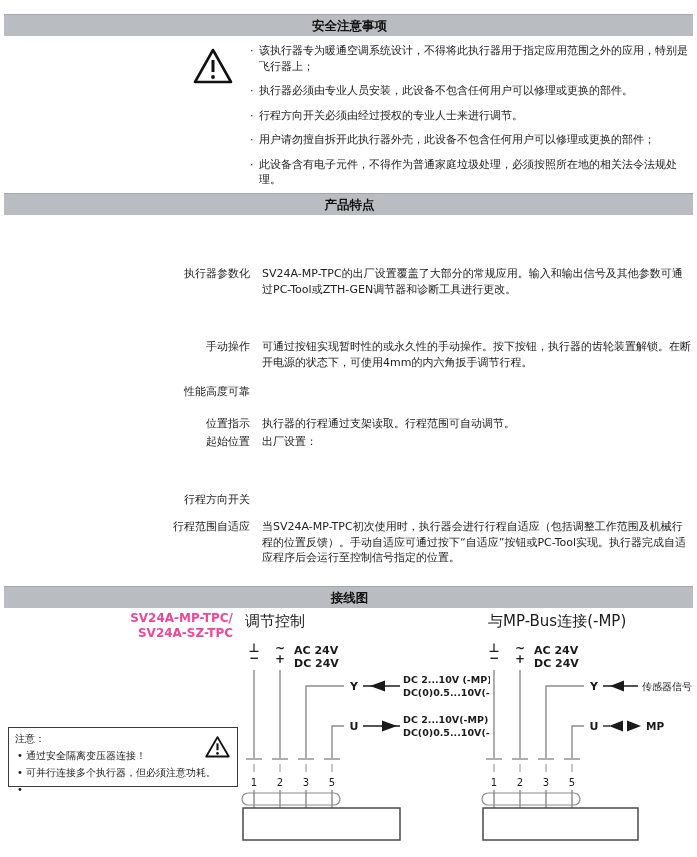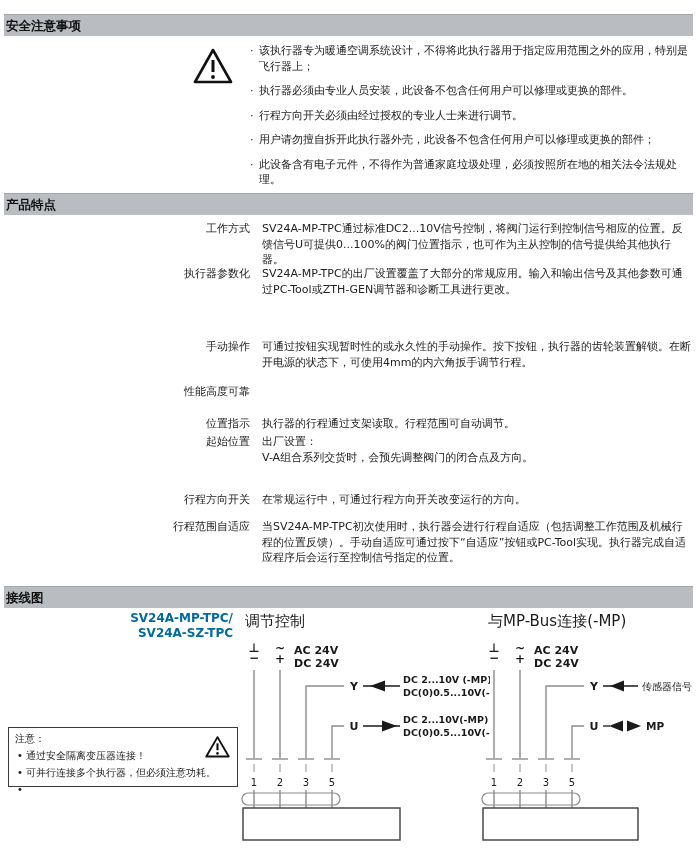--- a/index.html
+++ b/index.html
@@ -1,29 +1,29 @@
 <!DOCTYPE html>
 <html><head>
 <meta charset="utf-8">
 <style>
   html,body{margin:0;padding:0;background:#fff;}
   .page{position:relative;width:697px;height:857px;background:#fff;overflow:hidden;
         font-family:"DejaVu Sans",sans-serif;color:#222;}
   .bar{position:absolute;left:4px;width:689px;height:22px;background:#b9bdc1;
        border-top:1px solid #a3a7ab;box-sizing:border-box;}
-  .bar span{display:block;font-weight:bold;font-size:12.5px;line-height:21px;padding-left:2px;color:#111;}
+  .bar span{display:block;font-weight:bold;font-size:12.5px;line-height:21px;padding-left:2px;color:#111;text-align:center;}
   .warn-tri{position:absolute;left:193px;top:47px;}
   .blist{position:absolute;left:249px;top:43px;width:447px;}
   .bitem{position:relative;padding-left:10px;margin-bottom:9px;font-size:11px;line-height:15.5px;}
   .bmark{position:absolute;left:1px;top:0;}
   .frow{position:absolute;left:0;width:697px;font-size:11px;line-height:15.5px;}
   .flabel{position:absolute;left:0;top:0;width:250px;text-align:right;color:#1c1c1c;}
   .ftext{margin-left:262px;width:430px;}
   .model{position:absolute;left:88px;top:611px;width:145px;text-align:right;
-         font-weight:bold;font-size:12px;line-height:15px;color:#0369a1;}
+         font-weight:bold;font-size:12px;line-height:15px;color:#ec4899;}
   .dsub{position:absolute;top:612px;font-size:15px;color:#1c1c1c;}
   .dsvg{position:absolute;top:630px;}
   .notebox{position:absolute;left:8px;top:727px;width:230px;height:60px;border:1px solid #3a3a3a;
            box-sizing:border-box;padding:4px 6px 0 6px;font-size:10px;line-height:13px;color:#1c1c1c;}
   .nitem{position:relative;padding-left:11px;margin-top:4px;width:190px;}
   .nmark{position:absolute;left:2px;top:0;}
   .ntri{position:absolute;right:7px;top:7px;}
   svg text{fill:#1a1a1a;}
 </style>
 </head>
@@ -61,49 +61,43 @@
     <div class="bitem">
       <span class="bmark">·</span>
       <span>此设备含有电子元件，不得作为普通家庭垃圾处理，必须按照所在地的相关法令法规处理。</span>
     </div>
   </div>
 
   <div class="bar" style="top:193px">
     <span>产品特点</span>
   </div>
 
-  <div class="frow" style="top:221px">
-    <div class="flabel">工作方式</div>
-    <div class="ftext">SV24A-MP-TPC通过标准DC2...10V信号控制，将阀门运行到控制信号相应的位置。反馈信号U可提供0...100%的阀门位置指示，也可作为主从控制的信号提供给其他执行器。</div>
-  </div>
   <div class="frow" style="top:266px">
     <div class="flabel">执行器参数化</div>
     <div class="ftext">SV24A-MP-TPC的出厂设置覆盖了大部分的常规应用。输入和输出信号及其他参数可通过PC-Tool或ZTH-GEN调节器和诊断工具进行更改。</div>
   </div>
   <div class="frow" style="top:339px">
     <div class="flabel">手动操作</div>
     <div class="ftext">可通过按钮实现暂时性的或永久性的手动操作。按下按钮，执行器的齿轮装置解锁。在断开电源的状态下，可使用4mm的内六角扳手调节行程。</div>
   </div>
   <div class="frow" style="top:384px">
     <div class="flabel">性能高度可靠</div>
   </div>
   <div class="frow" style="top:416px">
     <div class="flabel">位置指示</div>
     <div class="ftext">执行器的行程通过支架读取。行程范围可自动调节。</div>
   </div>
   <div class="frow" style="top:434px">
     <div class="flabel">起始位置</div>
     <div class="ftext">
       <div>出厂设置：</div>
-      <div>V-A组合系列交货时，会预先调整阀门的闭合点及方向。</div>
     </div>
   </div>
   <div class="frow" style="top:492px">
     <div class="flabel">行程方向开关</div>
-    <div class="ftext">在常规运行中，可通过行程方向开关改变运行的方向。</div>
   </div>
   <div class="frow" style="top:519px">
     <div class="flabel">行程范围自适应</div>
     <div class="ftext">当SV24A-MP-TPC初次使用时，执行器会进行行程自适应（包括调整工作范围及机械行程的位置反馈）。手动自适应可通过按下“自适应”按钮或PC-Tool实现。执行器完成自适应程序后会运行至控制信号指定的位置。</div>
   </div>
 
   <div class="bar" style="top:586px">
     <span>接线图</span>
   </div>
 

